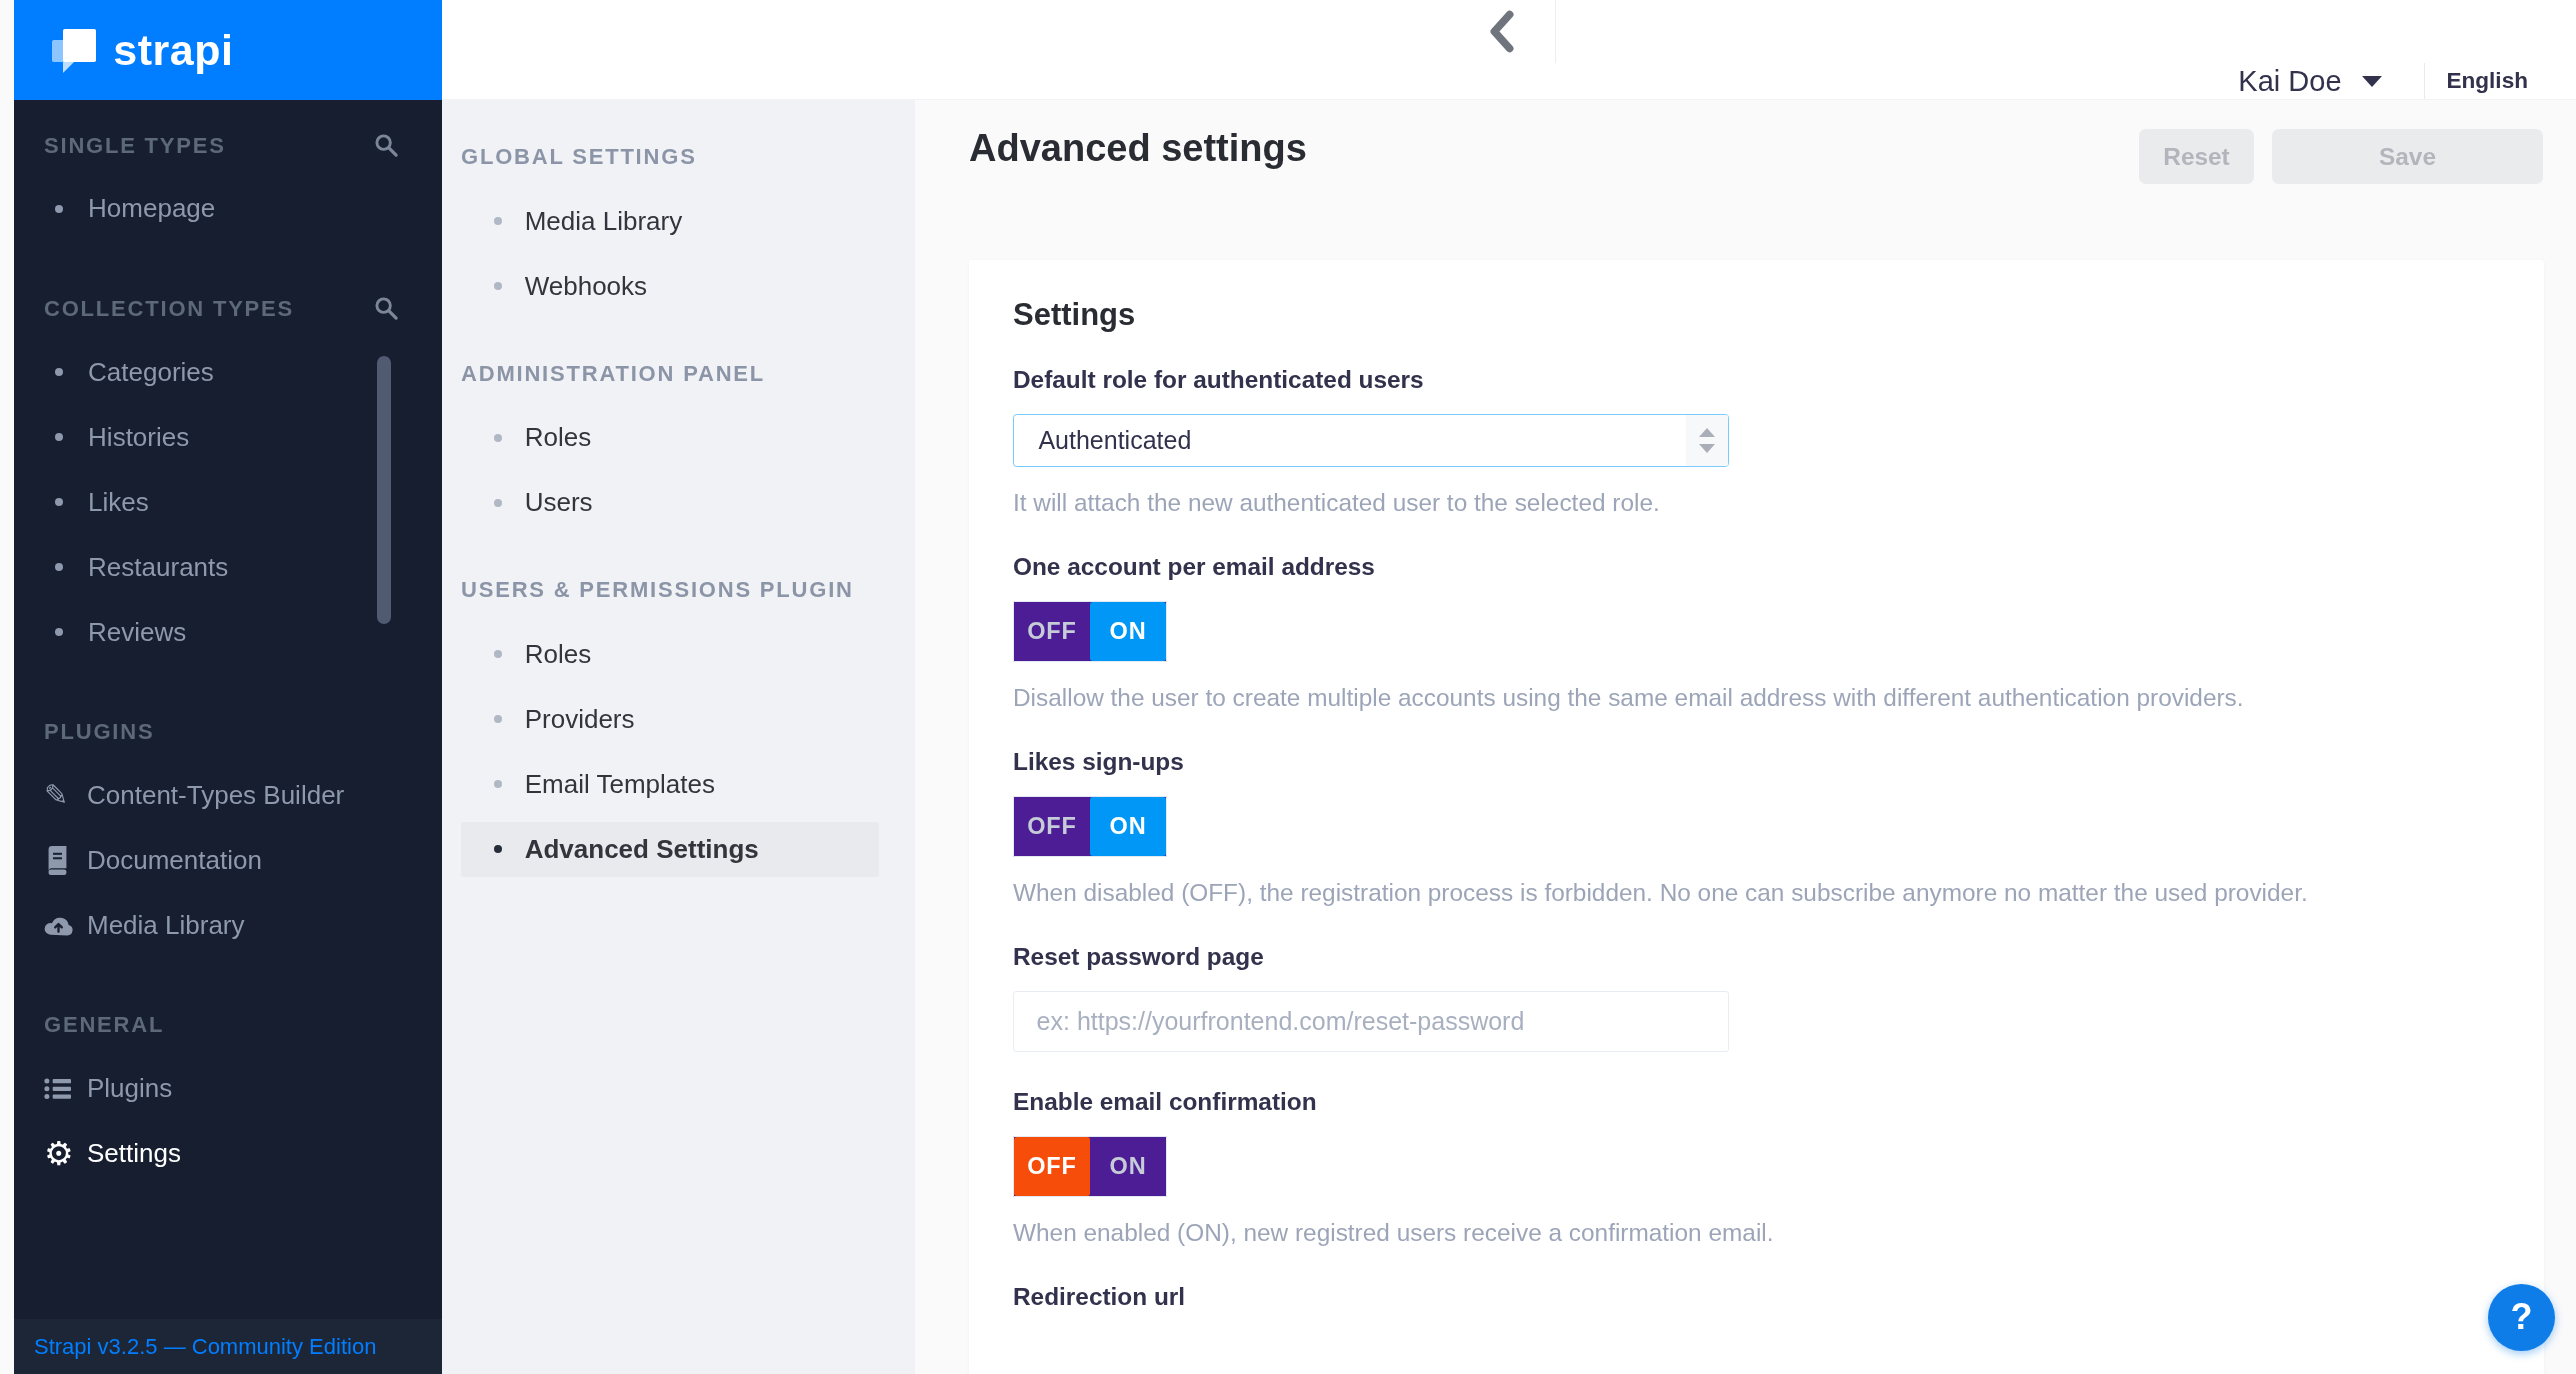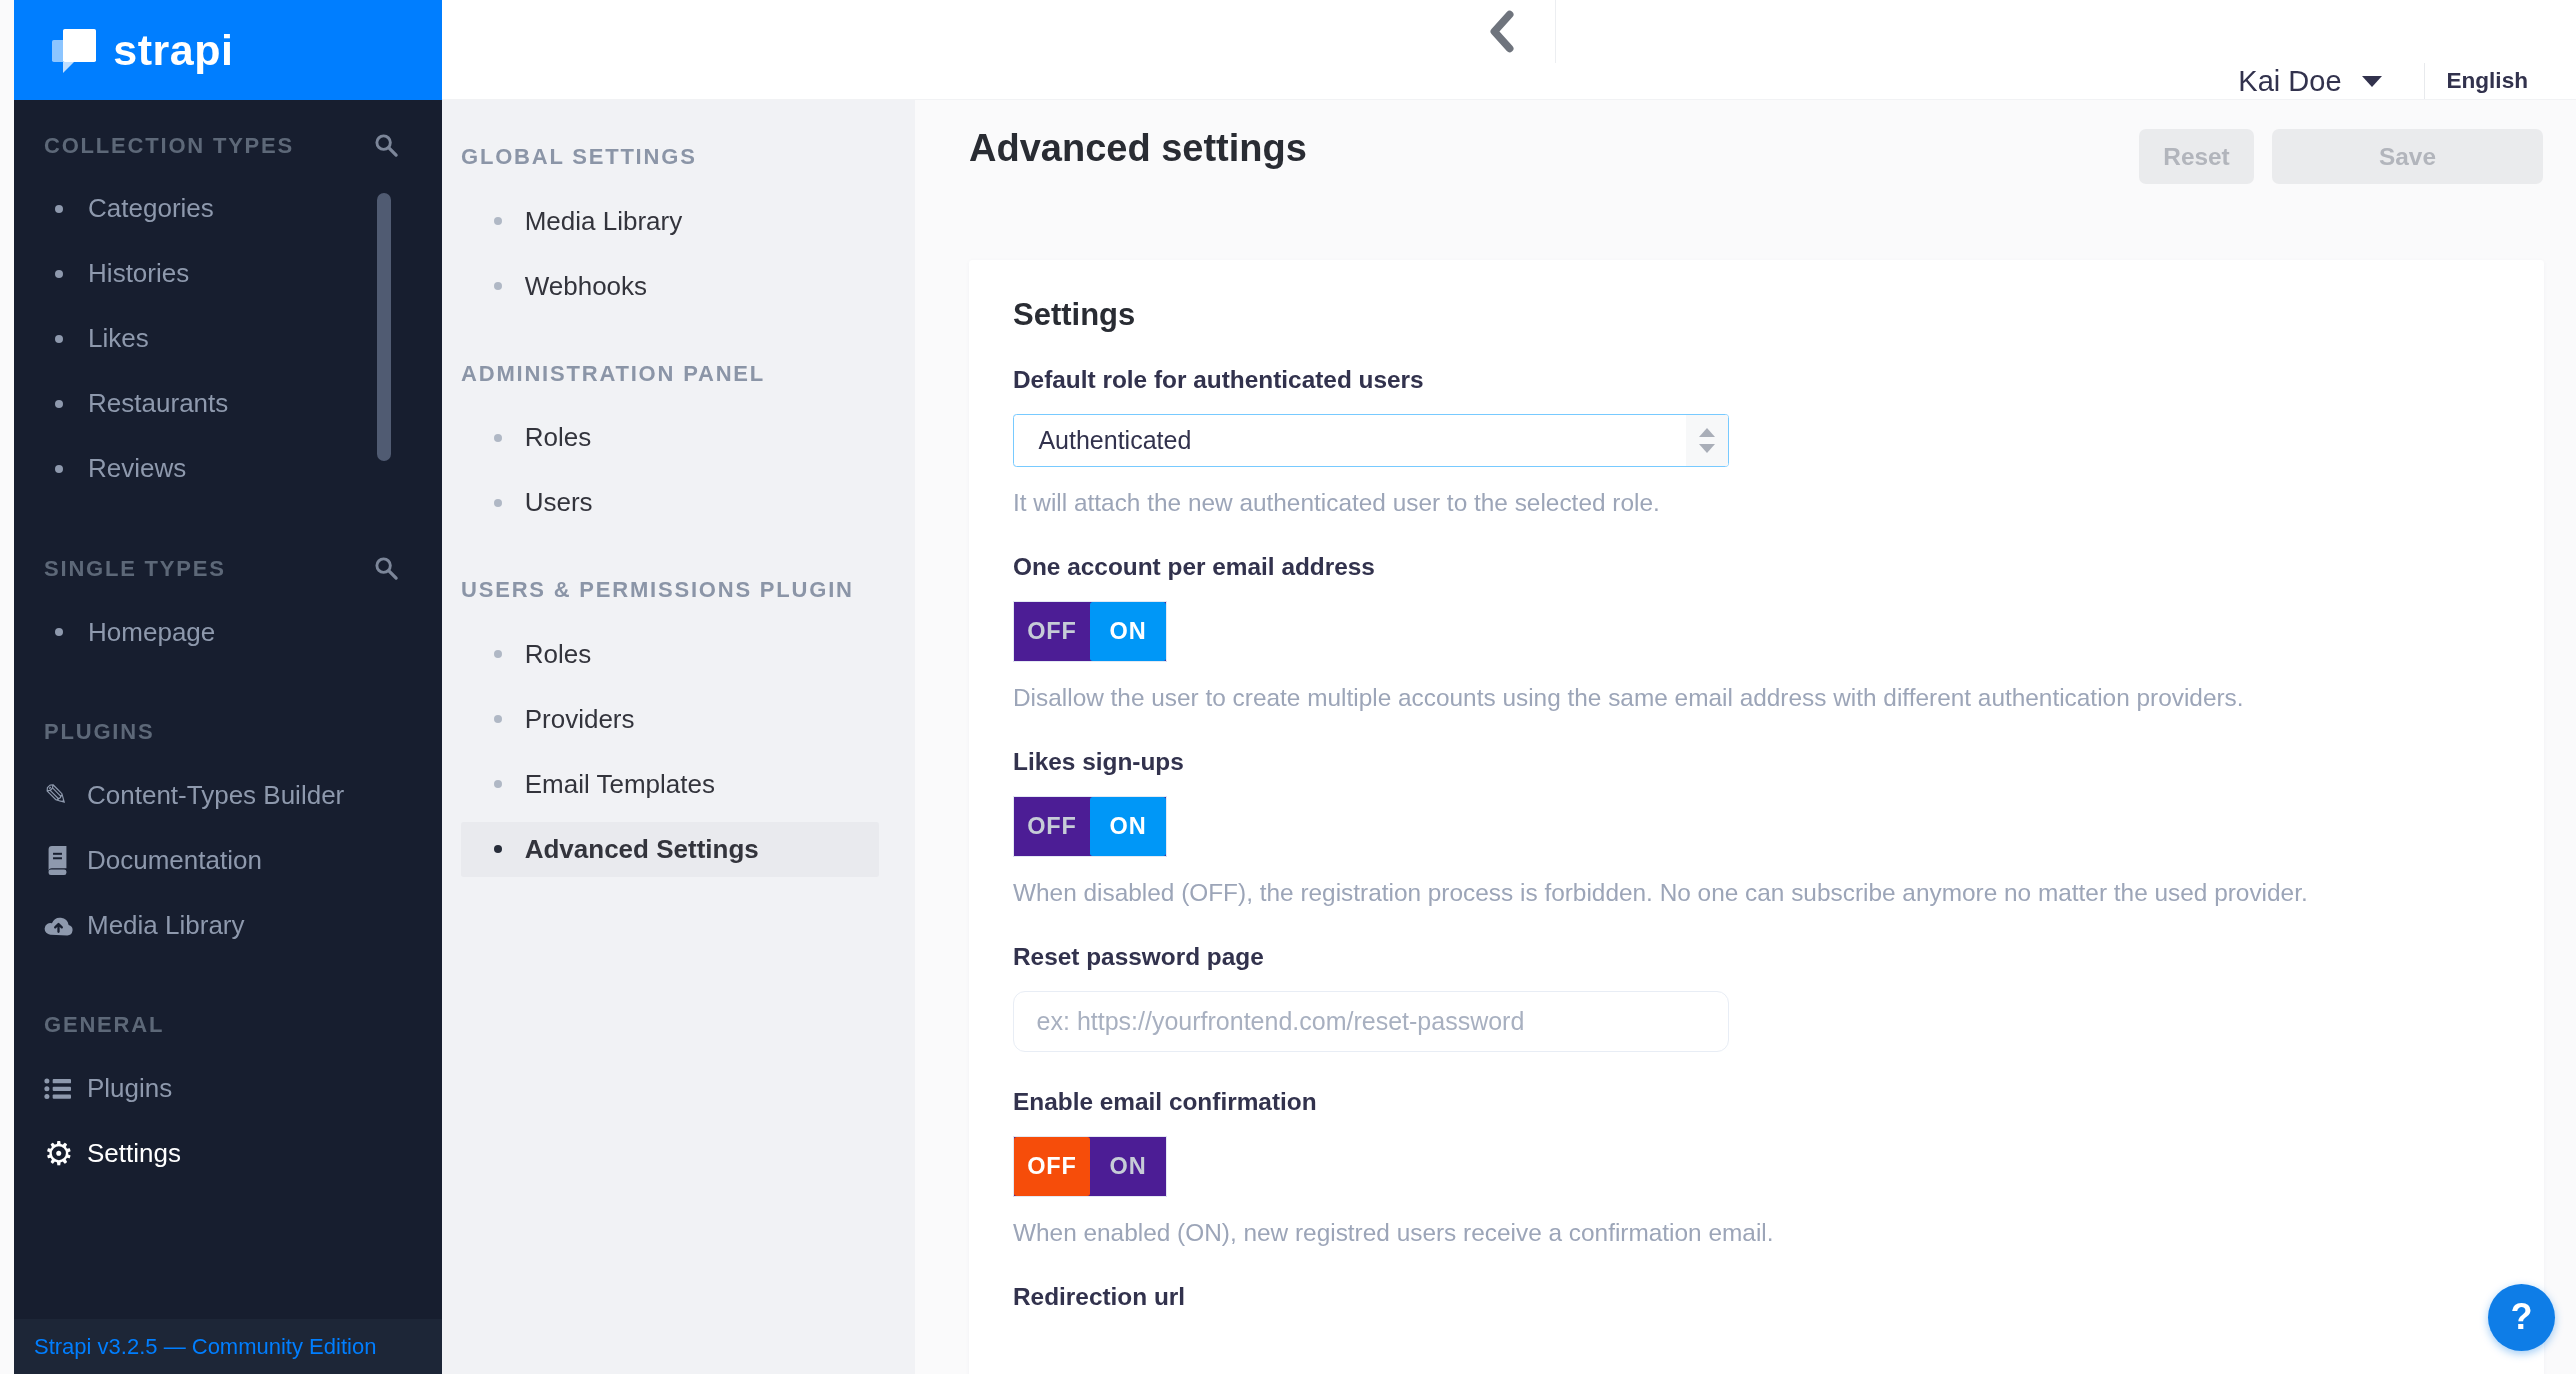--- a/index.html
+++ b/index.html
@@ -84,21 +84,21 @@
   .field-label { font-size:24.4px; line-height:28px; font-weight:bold; color:#32324d; margin-bottom:20px; }
   .helper { font-size:24.4px; line-height:28px; color:#9ca5b8; margin-top:22px; }
 
   .select-box { position:relative; width:716px; height:53px; background:#fff; border:1.8px solid var(--select-border);
                 border-radius:3.6px; display:flex; align-items:center; padding-left:24.4px; font-size:25px; color:#32324d; cursor:pointer; }
   .stepper { position:absolute; right:0; top:0; bottom:0; width:42px; background:#f7f8f9;
              border-radius:0 1.8px 1.8px 0; display:flex; flex-direction:column; align-items:center; justify-content:center; gap:6.3px; }
   .tri-up   { width:0; height:0; border-left:8.1px solid transparent; border-right:8.1px solid transparent; border-bottom:9px solid #a9aeb8; }
   .tri-down { width:0; height:0; border-left:8.1px solid transparent; border-right:8.1px solid transparent; border-top:9px solid #a9aeb8; }
 
-  .text-input { width:716px; height:61px; border:1.8px solid #e8edf5; border-radius:12px; background:#fff;
+  .text-input { width:716px; height:61px; border:1.8px solid #e8edf5; border-radius:3px; background:#fff;
                 padding:0 22.6px; font-family:"Liberation Sans", sans-serif; font-size:25px; color:#0c4a6e; }
   .text-input::placeholder { color:#a8b0c0; opacity:1; }
 
   .toggle { display:inline-flex; width:154px; height:61px; border:0.9px solid #e3e9f3; border-radius:1px;
             overflow:hidden; background:#4c1d95; cursor:pointer; }
   .t-seg { flex:1; display:flex; align-items:center; justify-content:center;
            font-size:23.5px; font-weight:bold; color:#c6ccd7; letter-spacing:0.9px; }
   .t-seg.seg-blue   { background:var(--toggle-blue); color:#fff; border-radius:2.7px; }
   .t-seg.seg-orange { background:var(--orange); color:#fff; border-radius:2.7px; }
 
@@ -113,20 +113,38 @@
   <div class="logo-box">
     <div class="logo-mark">
       <div class="lm-sub"></div>
         <div class="lm-main"></div>
         <div class="lm-tail"></div>
     </div>
     <div class="logo-text">strapi</div>
   </div>
 
   <nav class="menu">
+
+    <div class="side-section">
+      <div class="side-header-row">
+        <span class="side-header">SINGLE TYPES</span>
+        <span class="side-search">
+          <svg width="25" height="25" viewBox="0 0 26 26">
+              <circle cx="10" cy="10" r="7" fill="none" stroke="#7c8699" stroke-width="3"></circle>
+              <line x1="15.5" y1="15.5" x2="23" y2="23" stroke="#7c8699" stroke-width="3.4" stroke-linecap="round"></line>
+            </svg>
+        </span>
+      </div>
+      <ul class="side-list">
+        <li class="side-item">
+            <span class="bullet"></span>
+            <span>Homepage</span>
+          </li>
+      </ul>
+    </div>
 
     <div class="side-section">
       <div class="side-header-row">
         <span class="side-header">COLLECTION TYPES</span>
         <span class="side-search">
           <svg width="25" height="25" viewBox="0 0 26 26">
               <circle cx="10" cy="10" r="7" fill="none" stroke="#7c8699" stroke-width="3"></circle>
               <line x1="15.5" y1="15.5" x2="23" y2="23" stroke="#7c8699" stroke-width="3.4" stroke-linecap="round"></line>
             </svg>
         </span>
@@ -145,38 +163,20 @@
             <span class="bullet"></span>
             <span>Likes</span>
           </li>
         <li class="side-item">
             <span class="bullet"></span>
             <span>Restaurants</span>
           </li>
         <li class="side-item">
             <span class="bullet"></span>
             <span>Reviews</span>
-          </li>
-      </ul>
-    </div>
-
-    <div class="side-section">
-      <div class="side-header-row">
-        <span class="side-header">SINGLE TYPES</span>
-        <span class="side-search">
-          <svg width="25" height="25" viewBox="0 0 26 26">
-              <circle cx="10" cy="10" r="7" fill="none" stroke="#7c8699" stroke-width="3"></circle>
-              <line x1="15.5" y1="15.5" x2="23" y2="23" stroke="#7c8699" stroke-width="3.4" stroke-linecap="round"></line>
-            </svg>
-        </span>
-      </div>
-      <ul class="side-list">
-        <li class="side-item">
-            <span class="bullet"></span>
-            <span>Homepage</span>
           </li>
       </ul>
     </div>
 
     <div class="side-section">
       <div class="side-header-row">
         <span class="side-header">PLUGINS</span>
       </div>
       <ul class="side-list">
         <li class="side-item">

